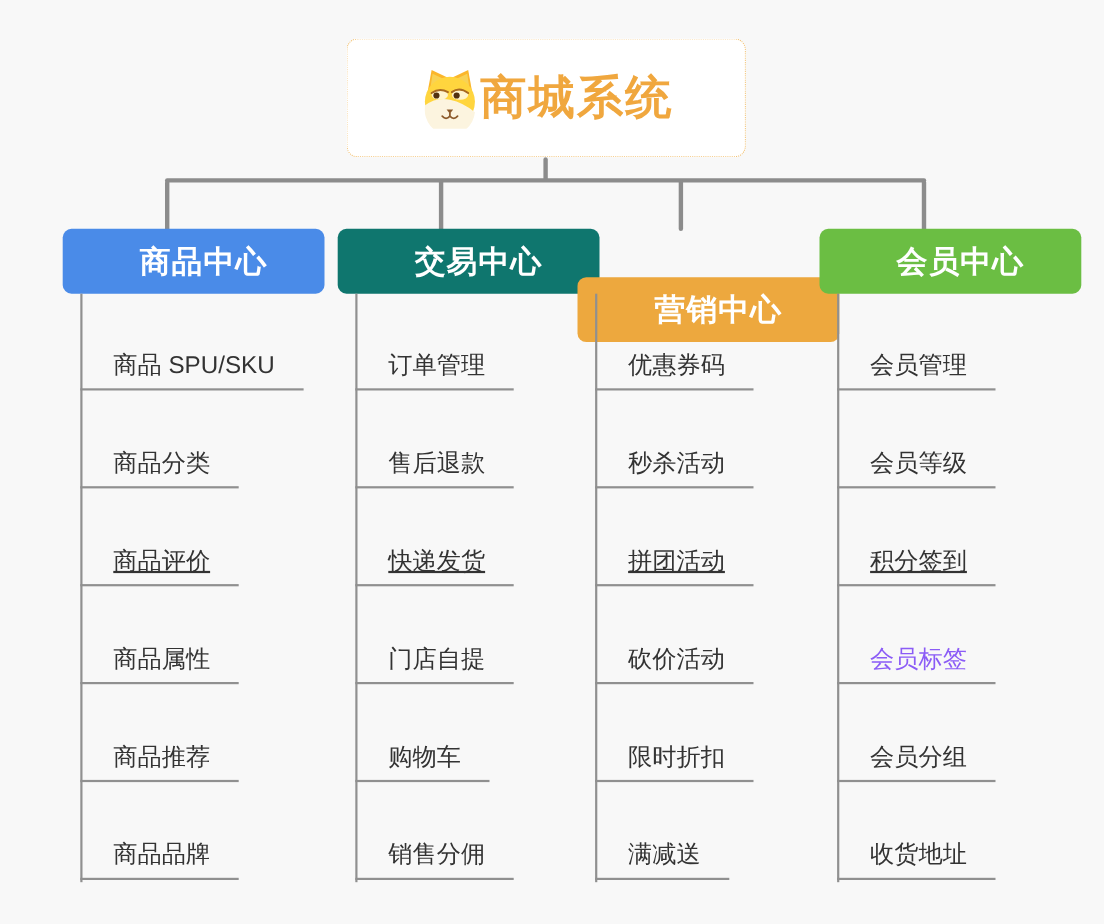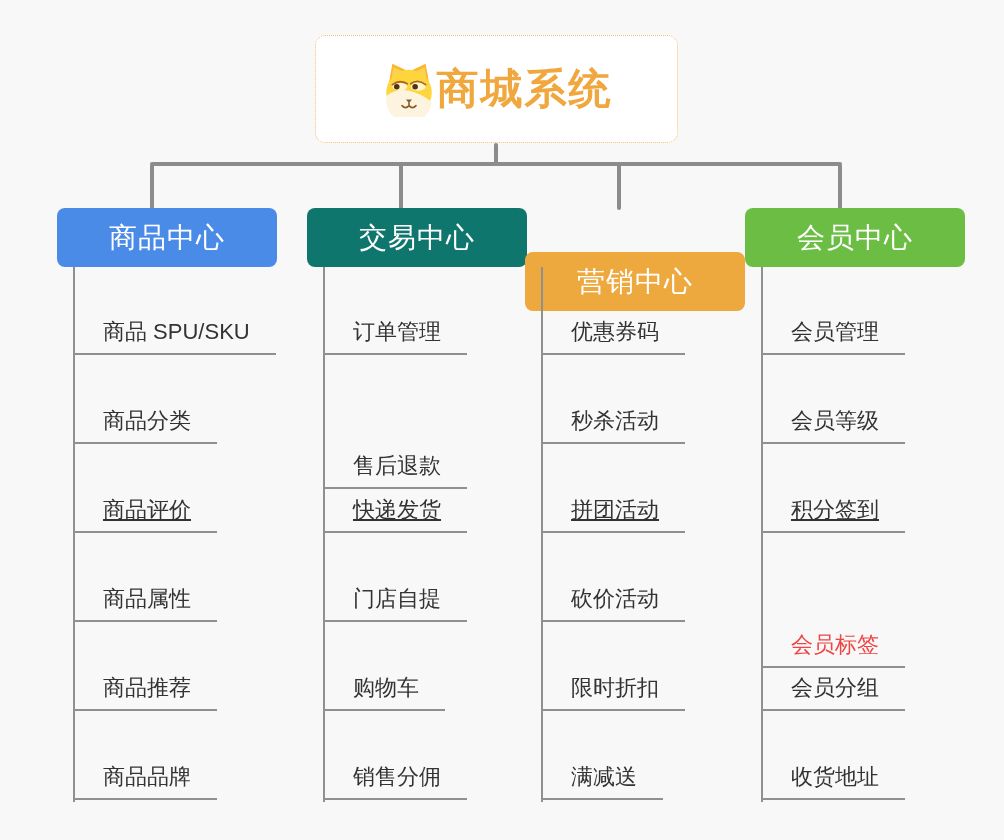--- a/index.html
+++ b/index.html
@@ -31,21 +31,21 @@
 
   
   .branch{position:absolute;top:208px;width:190px;height:600px;}
   .branch.b0{left:57px;}
   .branch.b1{left:307px;}
   .branch.b2{left:525px;}
   .branch.b3{left:745px;}
   .bnode{
     position:absolute;left:0;top:0;width:220px;height:59px;
     border-radius:8px;display:flex;align-items:center;justify-content:center;
-    color:#fff;font-size:28px;font-weight:400;letter-spacing:1px;
+    color:#fff;font-size:28px;font-weight:700;letter-spacing:1px;padding-left:18px;
   }
   .vline{position:absolute;left:16px;top:59px;width:2px;height:535px;}
   .item{
     position:absolute;left:16px;white-space:nowrap;
     height:42px;line-height:42px;font-size:22px;
     padding:0 26px 0 30px;border-bottom:2px solid #909090;
   }
   .item.r0{top:103px;}
   .item.r1{top:192px;}
   .item.r2{top:281px;text-decoration:underline;}
@@ -97,21 +97,21 @@
     <div class="item r4" style="color: rgb(51, 51, 51); border-bottom-color: rgb(144, 144, 144);">商品推荐</div>
     <div class="item r5" style="color: rgb(51, 51, 51); border-bottom-color: rgb(144, 144, 144);">商品品牌</div>
   </div>
 
   <div class="branch b1">
     <div class="bnode" style="background: #0f766e;">
       <span>交易中心</span>
     </div>
     <div class="vline" style="background: rgb(144, 144, 144);"></div>
     <div class="item r0" style="color: rgb(51, 51, 51); border-bottom-color: rgb(144, 144, 144);">订单管理</div>
-    <div class="item r1" style="color: rgb(51, 51, 51); border-bottom-color: rgb(144, 144, 144); margin-top: 45px;">售后退款</div>
+    <div class="item r1" style="color: rgb(51, 51, 51); border-bottom-color: rgb(144, 144, 144);">售后退款</div>
     <div class="item r2" style="color: rgb(51, 51, 51); border-bottom-color: rgb(144, 144, 144);">快递发货</div>
     <div class="item r3" style="color: rgb(51, 51, 51); border-bottom-color: rgb(144, 144, 144);">门店自提</div>
     <div class="item r4" style="color: rgb(51, 51, 51); border-bottom-color: rgb(144, 144, 144);">购物车</div>
     <div class="item r5" style="color: rgb(51, 51, 51); border-bottom-color: rgb(144, 144, 144);">销售分佣</div>
   </div>
 
   <div class="branch b2">
     <div class="bnode" style="background: rgb(237, 168, 62); margin-top: 44px;">
       <span>营销中心</span>
     </div>
@@ -125,18 +125,18 @@
   </div>
 
   <div class="branch b3">
     <div class="bnode" style="background: rgb(107, 190, 67);">
       <span>会员中心</span>
     </div>
     <div class="vline" style="background: rgb(144, 144, 144);"></div>
     <div class="item r0" style="color: rgb(51, 51, 51); border-bottom-color: rgb(144, 144, 144);">会员管理</div>
     <div class="item r1" style="color: rgb(51, 51, 51); border-bottom-color: rgb(144, 144, 144);">会员等级</div>
     <div class="item r2" style="color: rgb(51, 51, 51); border-bottom-color: rgb(144, 144, 144);">积分签到</div>
-    <div class="item r3" style="color: #ef4444; border-bottom-color: rgb(144, 144, 144); margin-top: 46px;">会员标签</div>
+    <div class="item r3" style="color: #8b5cf6; border-bottom-color: rgb(144, 144, 144);">会员标签</div>
     <div class="item r4" style="color: rgb(51, 51, 51); border-bottom-color: rgb(144, 144, 144);">会员分组</div>
     <div class="item r5" style="color: rgb(51, 51, 51); border-bottom-color: rgb(144, 144, 144);">收货地址</div>
   </div>
 
 </div>
 
 </body></html>

